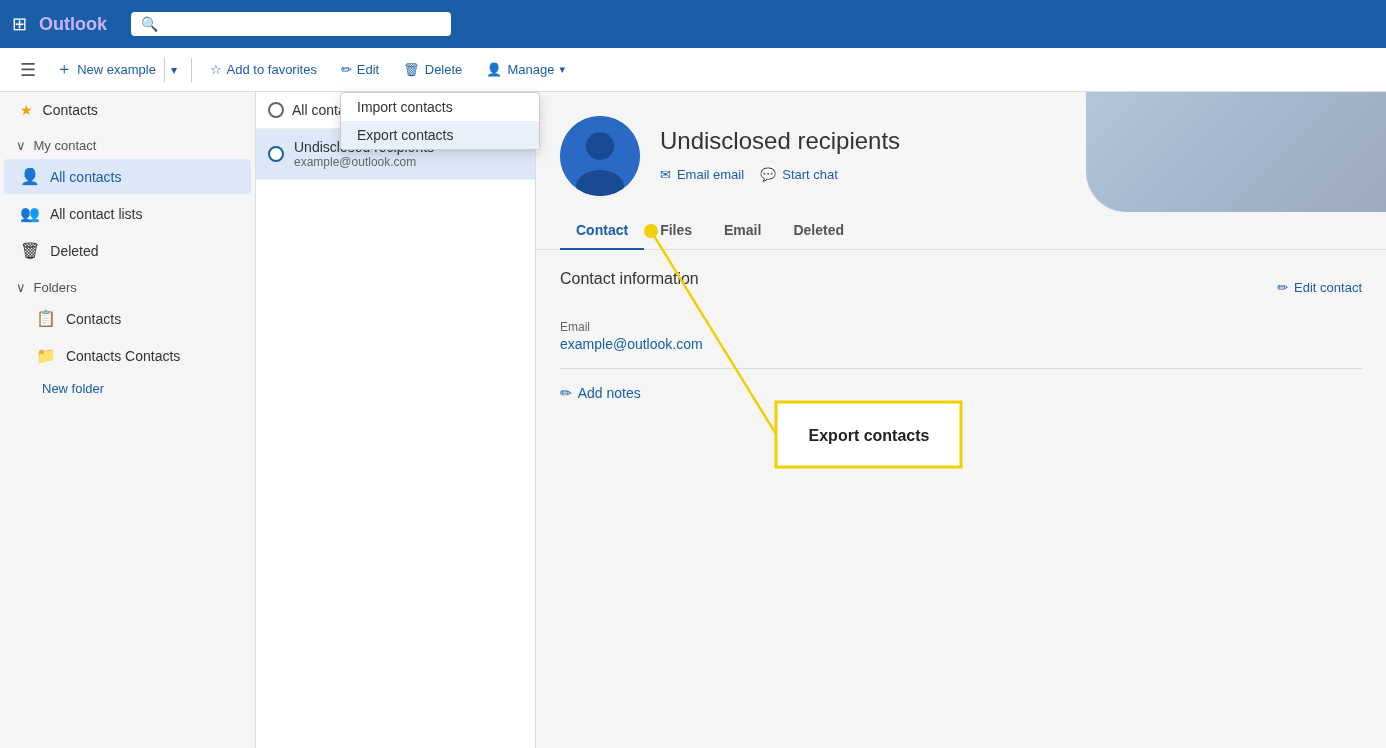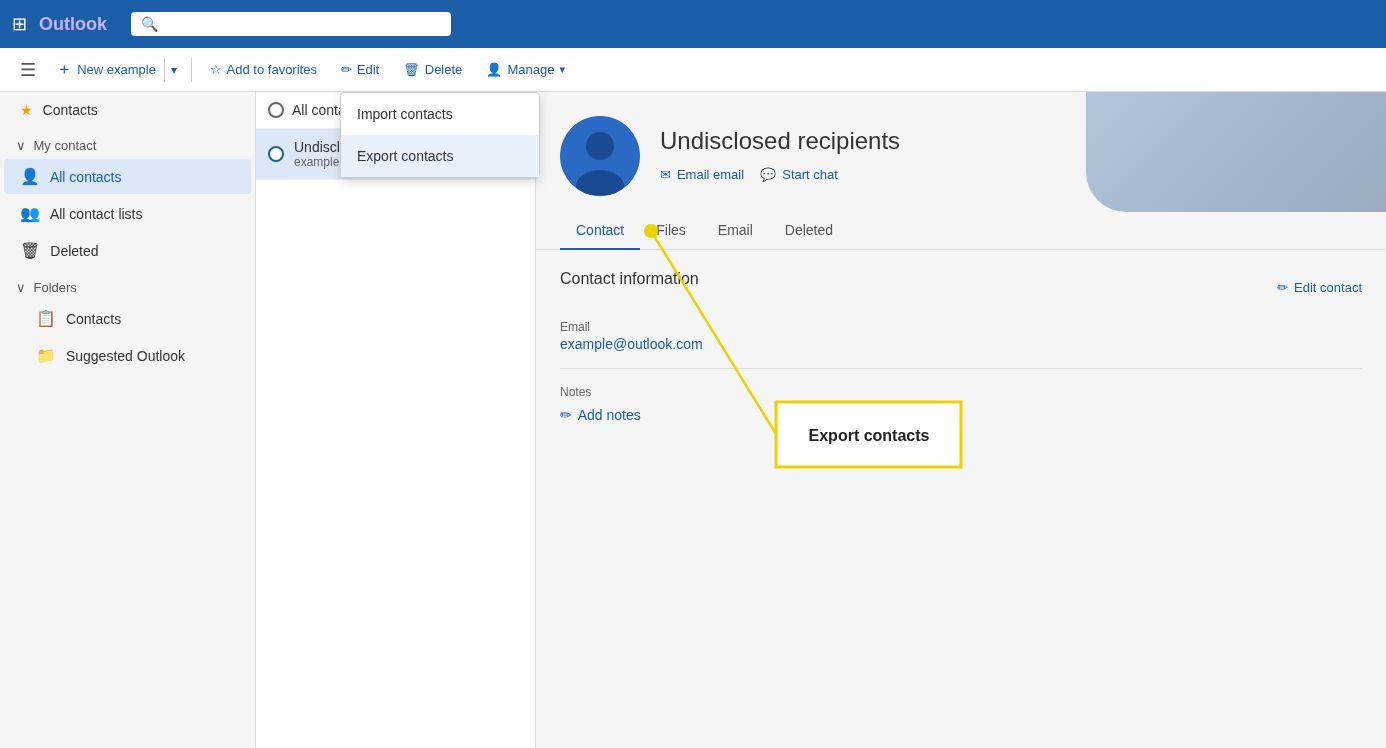--- a/index.html
+++ b/index.html
@@ -224,25 +224,26 @@
       border-bottom: 1px solid #ddd;
       background: #f5f5f5;
     }
     .detail-tab {
       padding: 10px 16px;
       font-size: 14px;
       cursor: pointer;
       color: #555;
       border-bottom: 2px solid transparent;
       margin-bottom: -1px;
+      font-weight: bold;
     }
     .detail-tab.active {
       color: #1a5ea8;
       border-bottom: 2px solid #1a5ea8;
-      font-weight: 400;
+      font-weight: 700;
     }
 
     
     .detail-content {
       padding: 20px 24px;
     }
     .detail-section-title {
       font-size: 16px;
       color: #333;
       margin-bottom: 16px;
@@ -288,21 +289,21 @@
       top: 44px;
       left: 340px;
       background: white;
       border: 1px solid #ccc;
       border-radius: 4px;
       box-shadow: 0 4px 12px rgba(0,0,0,0.15);
       z-index: 1000;
       min-width: 200px;
     }
     .manage-dropdown-item {
-      padding: 13px 16px;
+      padding: 6px 16px;
       font-size: 14px;
       color: #333;
       cursor: pointer;
     }
     .manage-dropdown-item.highlighted { background: #e8f0fb; }
 
     
     .annotation-overlay {
       position: absolute;
       top: 0;
@@ -397,21 +398,24 @@
     <div class="sidebar-section-header">
       <span>∨</span>
       <span>Folders</span>
     </div>
     <div class="sidebar-item">
       <span style="font-size:16px; padding-left: 16px;">📋</span>
       <span>Contacts</span>
     </div>
     <div class="sidebar-item">
       <span style="font-size:16px; padding-left: 16px;">📁</span>
-      <span>Suggested Outlook</span>
+      <span>Contacts Contacts</span>
+    </div>
+    <div class="sidebar-new-folder">
+      <span>New folder</span>
     </div>
   </div>
 
   <div class="contact-list-panel">
     <div class="contact-list-header">
       <div class="contact-list-header-left">
         <div class="contact-radio"></div>
         <span class="contact-list-title">All contacts</span>
       </div>
       <span class="contact-sort">By first n</span>
@@ -468,21 +472,20 @@
       </div>
 
       <div class="detail-field">
         <div class="detail-field-label">Email</div>
         <div class="detail-field-value">example@outlook.com</div>
       </div>
 
 
       <div class="detail-divider"></div>
 
-      <div class="detail-notes-label">Notes</div>
       <button class="detail-add-notes">
         <span>✏</span>
         <span>Add notes</span>
       </button>
     </div>
 
     <svg class="annotation-overlay" viewBox="0 0 830 656" style="position:absolute; top:0; left:0; width:100%; height:100%;">
 
       <rect x="230" y="310" width="185" height="65" fill="white" stroke="#f0d000" stroke-width="3"></rect>
       <text x="323" y="349" text-anchor="middle" font-size="16" font-weight="bold" fill="#222">Export contacts</text>

